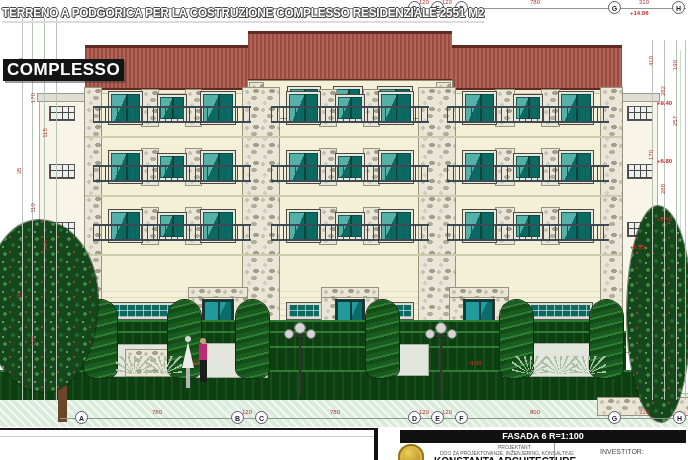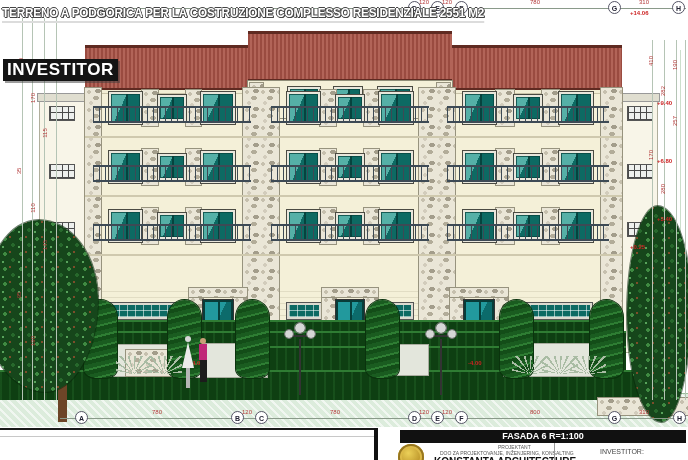--- a/index.html
+++ b/index.html
@@ -291,21 +291,21 @@
   <div class="abs" style="left:197px;top:338px;width:12px;height:56px;z-index:12">
     <div class="abs" style="left:3px;top:0;width:6px;height:6px;border-radius:50%;background:#c9a078"></div>
     <div class="abs" style="left:2px;top:6px;width:8px;height:16px;background:#c02878"></div>
     <div class="abs" style="left:3px;top:22px;width:7px;height:22px;background:#1c1c1c"></div>
   </div>
 
   <div class="abs" style="left:2px;top:3px;z-index:20">
     <span class="banner">TERRENO A PODGORICA PER LA COSTRUZIONE COMPLESSO RESIDENZIALE 2551 M2</span>
   </div>
   <div class="abs" style="left:3px;top:59px;z-index:20">
-    <span class="city">INVESTITOR</span>
+    <span class="city">COMPLESSO</span>
   </div>
   <div class="abs" style="left:0;top:428px;width:688px;height:2px;background:#1a1a1a;z-index:19"></div>
   <div class="abs" style="left:0;top:436px;width:374px;height:1px;background:#c8c8c8;z-index:18"></div>
 
   <div class="abs" style="left:374px;top:428px;width:314px;height:32px;background:#fff;border-left:4px solid #111;overflow:hidden;z-index:21;box-sizing:border-box">
     <div class="abs tb-bar" style="left:22px;top:2px;width:286px;height:13px">
       <span>FASADA 6 R=1:100</span>
     </div>
     <div class="abs seal" style="left:20px;top:16px;width:26px;height:26px"></div>
     <div class="abs tb-small" style="left:120px;top:16px">PROJEKTANT</div>

